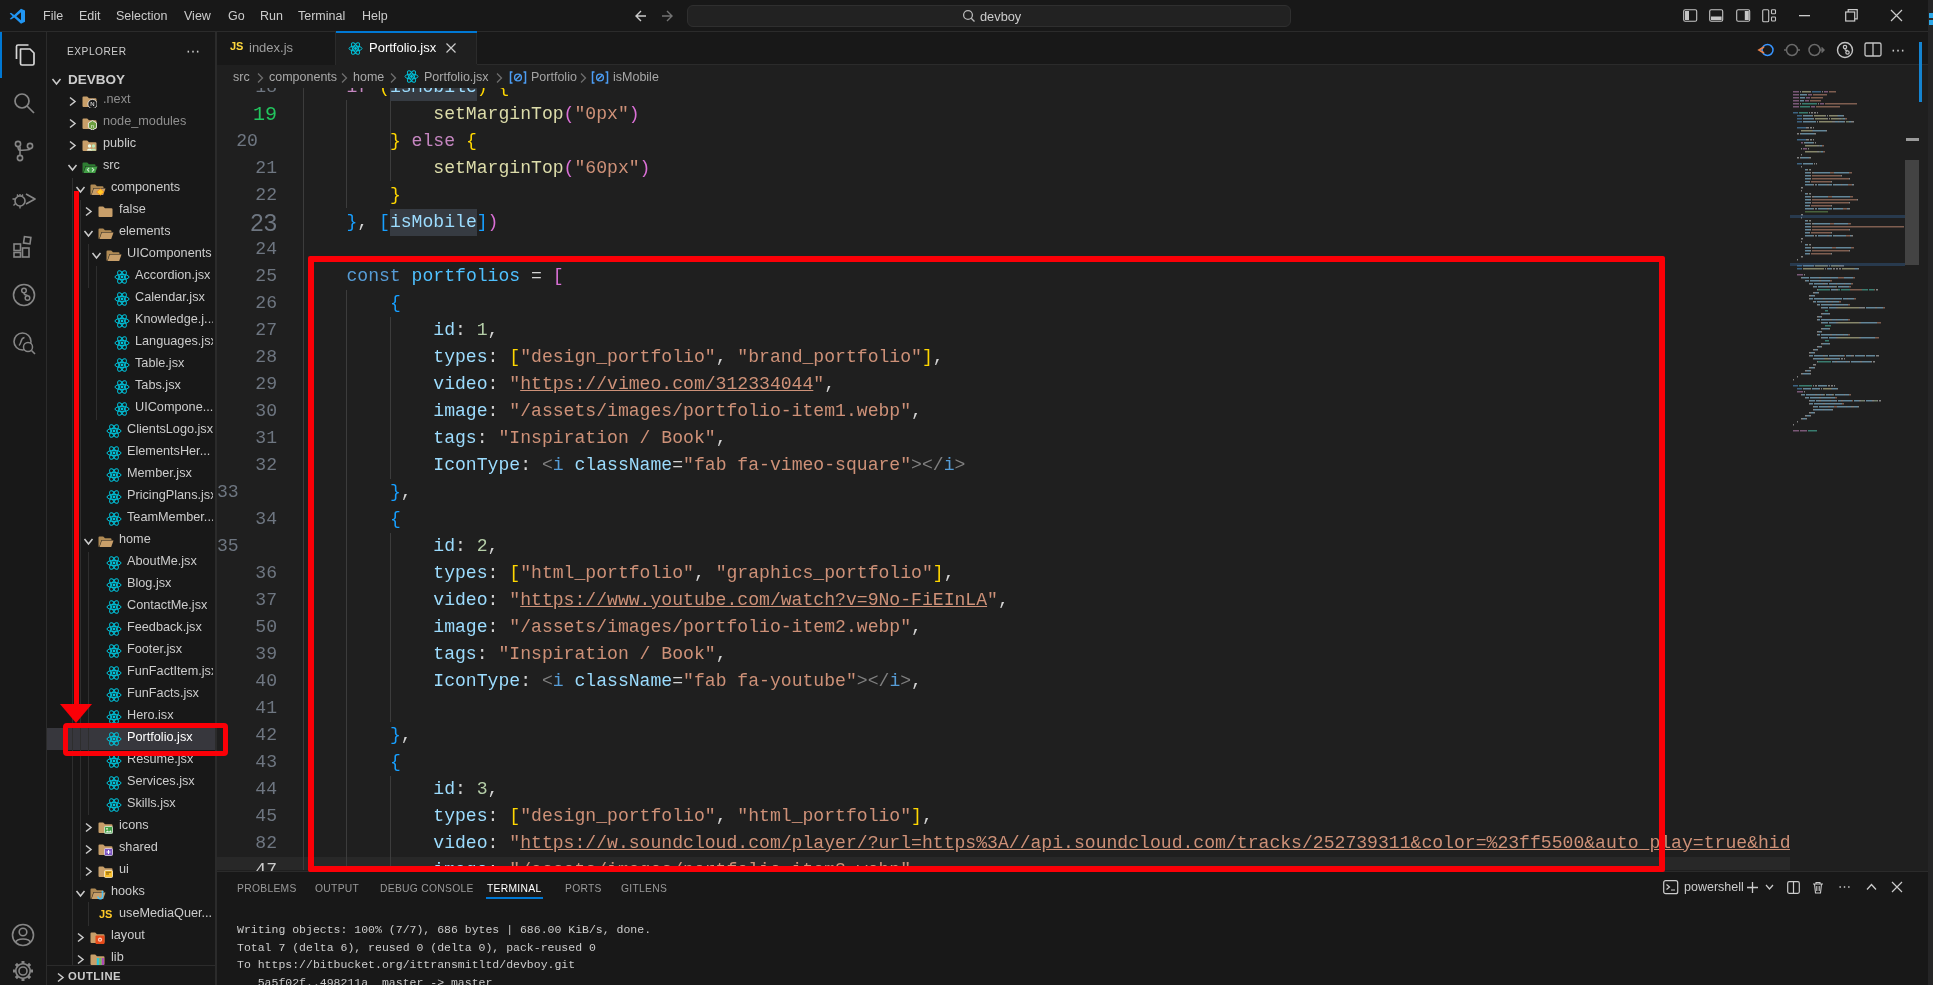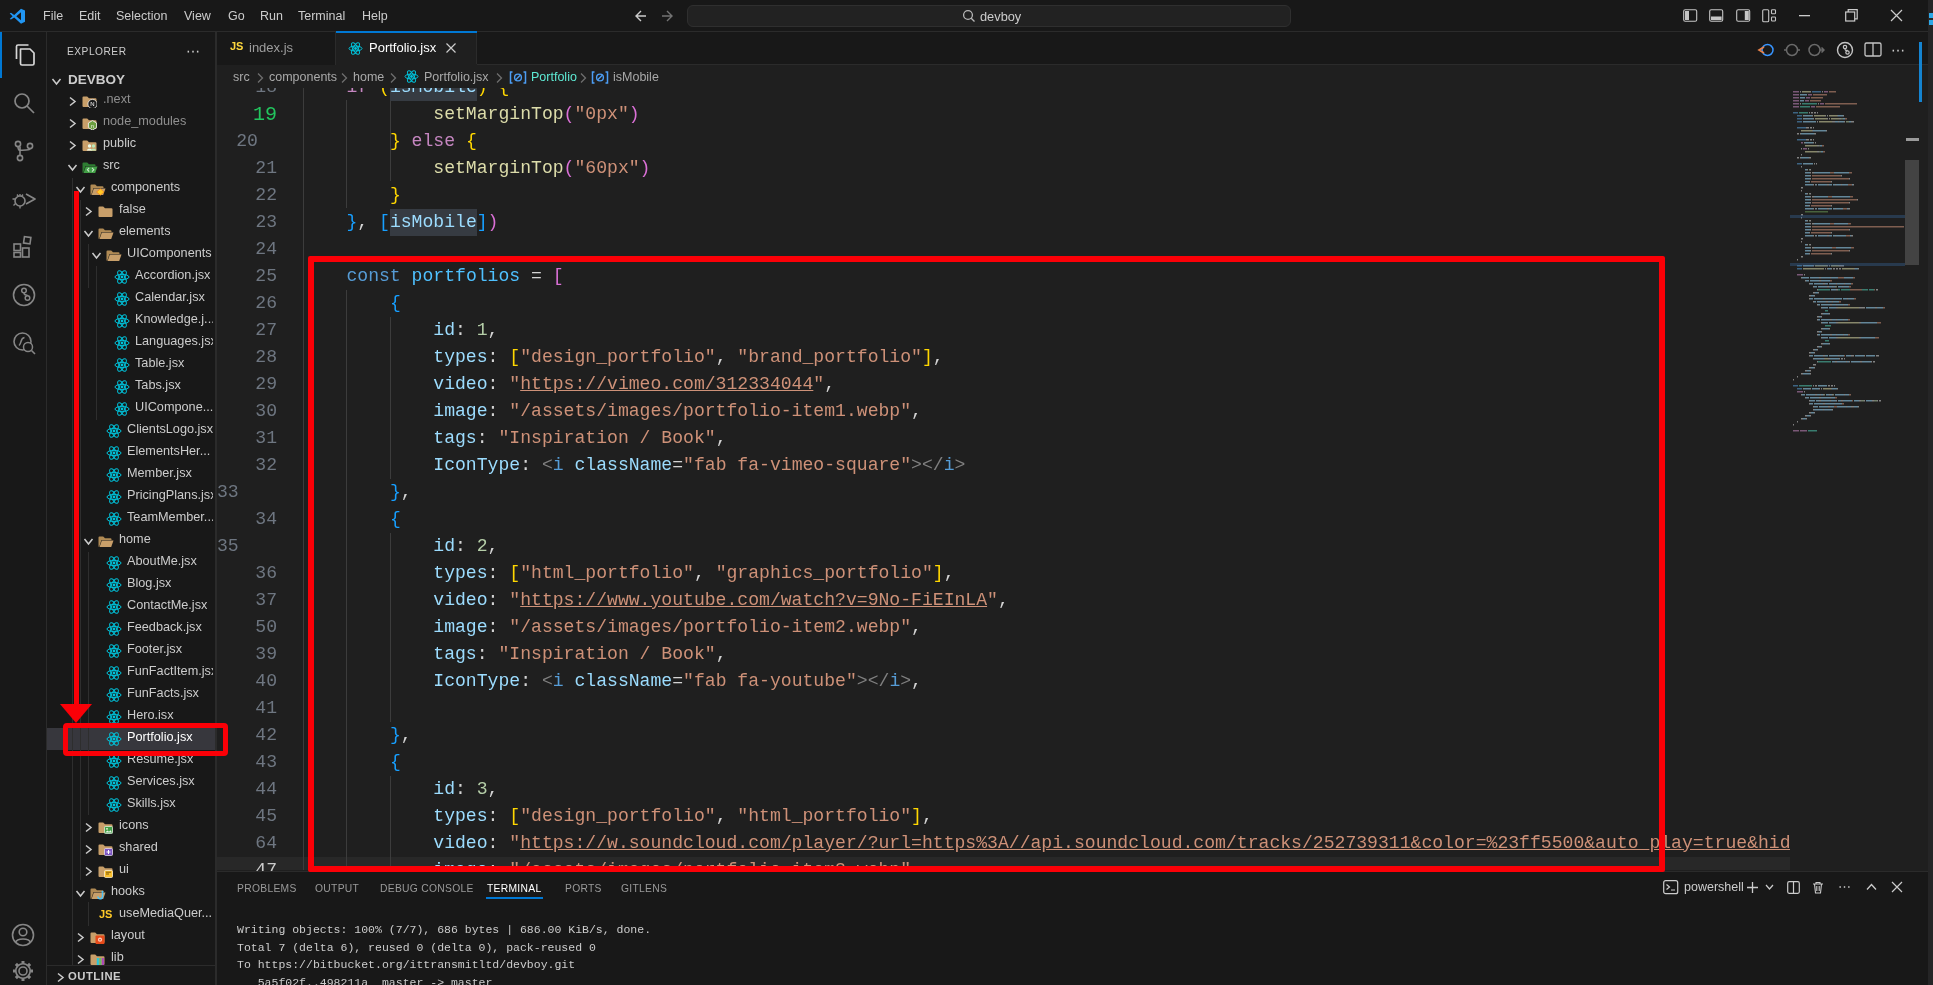--- a/index.html
+++ b/index.html
@@ -570,21 +570,21 @@
       <ellipse cx="0" cy="0" rx="6.5" ry="2.47" stroke="#00c4dc" stroke-width="1.0" fill="none" transform="rotate(120)"></ellipse>
       <circle r="1.4" fill="#00c4dc"></circle>
     </g>
   </svg>
 <div class="a" style="left:424px;top:69.5px;color:#a9a9a9;font-size:12.5px">Portfolio.jsx</div>
 <svg class="a" style="left:509px;top:70px" width="18" height="15">
     <path d="M3.5 2 H1.5 V13 H3.5 M14.5 2 H16.5 V13 H14.5" stroke="#4c9df3" stroke-width="1.5" fill="none"></path>
     <circle cx="9" cy="7.5" r="3.4" stroke="#4c9df3" stroke-width="1.4" fill="none"></circle>
     <path d="M6.7 9.8 L11.3 5.2" stroke="#4c9df3" stroke-width="1.4"></path>
   </svg>
-<div class="a" style="left:531px;top:69.5px;color:#5eead4;font-size:12.5px">Portfolio</div>
+<div class="a" style="left:531px;top:69.5px;color:#a3a3a3;font-size:12.5px">Portfolio</div>
 <svg class="a" style="left:591px;top:70px" width="18" height="15">
     <path d="M3.5 2 H1.5 V13 H3.5 M14.5 2 H16.5 V13 H14.5" stroke="#4c9df3" stroke-width="1.5" fill="none"></path>
     <circle cx="9" cy="7.5" r="3.4" stroke="#4c9df3" stroke-width="1.4" fill="none"></circle>
     <path d="M6.7 9.8 L11.3 5.2" stroke="#4c9df3" stroke-width="1.4"></path>
   </svg>
 <div class="a" style="left:613px;top:69.5px;color:#a9a9a9;font-size:12.5px">isMobile</div>
 <div class="a" style="left:217px;top:856.5px;width:1573px;height:13.5px;background:#282828"></div>
 <div class="a" style="left:303px;top:88px;width:1px;height:782.0px;background:#3c3c3c"></div>
 <div class="a" style="left:346.448px;top:100px;width:1px;height:108px;background:#3c3c3c"></div>
 <div class="a" style="left:346.448px;top:289.5px;width:1px;height:580.5px;background:#3c3c3c"></div>
@@ -592,21 +592,21 @@
 <div class="a" style="left:389.896px;top:316.5px;width:1px;height:162.0px;background:#3c3c3c"></div>
 <div class="a" style="left:389.896px;top:532.5px;width:1px;height:189.0px;background:#3c3c3c"></div>
 <div class="a" style="left:389.896px;top:775.5px;width:1px;height:94.5px;background:#3c3c3c"></div>
 <div class="a" style="left:0;top:88px;width:1933px;height:783px;overflow:hidden;pointer-events:none">
     <div class="a" style="left:0;top:-88px;width:1933px;height:985px">
       <div class="a" style="left:217px;top:73.5px;width:60px;text-align:right;color:#6e7681;font-family:'Liberation Mono',monospace;font-size:18.1px;line-height:27px">18</div>
       <div class="a" style="left:217px;top:100.5px;width:60px;text-align:right;color:#22c55e;font-family:'Liberation Mono',monospace;font-size:20px;line-height:27px">19</div>
       <div class="a" style="left:217px;top:127.5px;width:60px;text-align:center;color:#6e7681;font-family:'Liberation Mono',monospace;font-size:18.1px;line-height:27px">20</div>
       <div class="a" style="left:217px;top:154.5px;width:60px;text-align:right;color:#6e7681;font-family:'Liberation Mono',monospace;font-size:18.1px;line-height:27px">21</div>
       <div class="a" style="left:217px;top:181.5px;width:60px;text-align:right;color:#6e7681;font-family:'Liberation Mono',monospace;font-size:18.1px;line-height:27px">22</div>
-      <div class="a" style="left:217px;top:208.5px;width:60px;text-align:right;color:#6e7681;font-family:Liberation Mono, monospace;font-size:18px;line-height:27px">23</div>
+      <div class="a" style="left:217px;top:208.5px;width:60px;text-align:right;color:#6e7681;font-family:Liberation Sans, sans-serif;font-size:24px;line-height:27px">23</div>
       <div class="a" style="left:217px;top:235.5px;width:60px;text-align:right;color:#6e7681;font-family:'Liberation Mono',monospace;font-size:18.1px;line-height:27px">24</div>
       <div class="a" style="left:217px;top:262.5px;width:60px;text-align:right;color:#6e7681;font-family:'Liberation Mono',monospace;font-size:18.1px;line-height:27px">25</div>
       <div class="a" style="left:217px;top:289.5px;width:60px;text-align:right;color:#6e7681;font-family:'Liberation Mono',monospace;font-size:18.1px;line-height:27px">26</div>
       <div class="a" style="left:217px;top:316.5px;width:60px;text-align:right;color:#6e7681;font-family:'Liberation Mono',monospace;font-size:18.1px;line-height:27px">27</div>
       <div class="a" style="left:217px;top:343.5px;width:60px;text-align:right;color:#6e7681;font-family:'Liberation Mono',monospace;font-size:18.1px;line-height:27px">28</div>
       <div class="a" style="left:217px;top:370.5px;width:60px;text-align:right;color:#6e7681;font-family:'Liberation Mono',monospace;font-size:18.1px;line-height:27px">29</div>
       <div class="a" style="left:217px;top:397.5px;width:60px;text-align:right;color:#6e7681;font-family:'Liberation Mono',monospace;font-size:18.1px;line-height:27px">30</div>
       <div class="a" style="left:217px;top:424.5px;width:60px;text-align:right;color:#6e7681;font-family:'Liberation Mono',monospace;font-size:18.1px;line-height:27px">31</div>
       <div class="a" style="left:217px;top:451.5px;width:60px;text-align:right;color:#6e7681;font-family:'Liberation Mono',monospace;font-size:18.1px;line-height:27px">32</div>
       <div class="a" style="left:217px;top:478.5px;width:60px;color:#6e7681;font-family:'Liberation Mono',monospace;font-size:18.1px;line-height:27px">33</div>
@@ -615,21 +615,21 @@
       <div class="a" style="left:217px;top:559.5px;width:60px;text-align:right;color:#6e7681;font-family:'Liberation Mono',monospace;font-size:18.1px;line-height:27px">36</div>
       <div class="a" style="left:217px;top:586.5px;width:60px;text-align:right;color:#6e7681;font-family:'Liberation Mono',monospace;font-size:18.1px;line-height:27px">37</div>
       <div class="a" style="left:217px;top:613.5px;width:60px;text-align:right;color:#6e7681;font-family:'Liberation Mono',monospace;font-size:18.1px;line-height:27px">50</div>
       <div class="a" style="left:217px;top:640.5px;width:60px;text-align:right;color:#6e7681;font-family:'Liberation Mono',monospace;font-size:18.1px;line-height:27px">39</div>
       <div class="a" style="left:217px;top:667.5px;width:60px;text-align:right;color:#6e7681;font-family:'Liberation Mono',monospace;font-size:18.1px;line-height:27px">40</div>
       <div class="a" style="left:217px;top:694.5px;width:60px;text-align:right;color:#6e7681;font-family:'Liberation Mono',monospace;font-size:18.1px;line-height:27px">41</div>
       <div class="a" style="left:217px;top:721.5px;width:60px;text-align:right;color:#6e7681;font-family:'Liberation Mono',monospace;font-size:18.1px;line-height:27px">42</div>
       <div class="a" style="left:217px;top:748.5px;width:60px;text-align:right;color:#6e7681;font-family:'Liberation Mono',monospace;font-size:18.1px;line-height:27px">43</div>
       <div class="a" style="left:217px;top:775.5px;width:60px;text-align:right;color:#6e7681;font-family:'Liberation Mono',monospace;font-size:18.1px;line-height:27px">44</div>
       <div class="a" style="left:217px;top:802.5px;width:60px;text-align:right;color:#6e7681;font-family:'Liberation Mono',monospace;font-size:18.1px;line-height:27px">45</div>
-      <div class="a" style="left:217px;top:829.5px;width:60px;text-align:right;color:#6e7681;font-family:'Liberation Mono',monospace;font-size:18.1px;line-height:27px">64</div>
+      <div class="a" style="left:217px;top:829.5px;width:60px;text-align:right;color:#6e7681;font-family:'Liberation Mono',monospace;font-size:18.1px;line-height:27px">82</div>
       <div class="a" style="left:217px;top:856.5px;width:60px;text-align:right;color:#cccccc;font-family:'Liberation Mono',monospace;font-size:18.1px;line-height:27px">47</div>
     </div>
   </div>
 <div class="a" style="left:217px;top:88px;width:1573px;height:783px;overflow:hidden">
     <div class="a" style="left:-217px;top:-88px;width:1933px;height:985px">
       <div class="a" style="left:389.896px;top:73.5px;width:86.9px;height:27px;background:#363b42"></div>
       <div class="a" style="left:389.896px;top:208.5px;width:86.9px;height:27px;background:#363b42"></div>
       <div class="a code" style="left:303px;top:73.5px">    <span class="kw1">if</span> <span class="b1">(</span><span class="vr">isMobile</span><span class="b1">)</span> <span class="b1">{</span></div>
       <div class="a code" style="left:303px;top:100.5px">            <span class="fn">setMarginTop</span><span class="b2">(</span><span class="st">"0px"</span><span class="b2">)</span></div>
       <div class="a code" style="left:303px;top:127.5px">        <span class="b1">}</span> <span class="kw1">else</span> <span class="b1">{</span></div>

